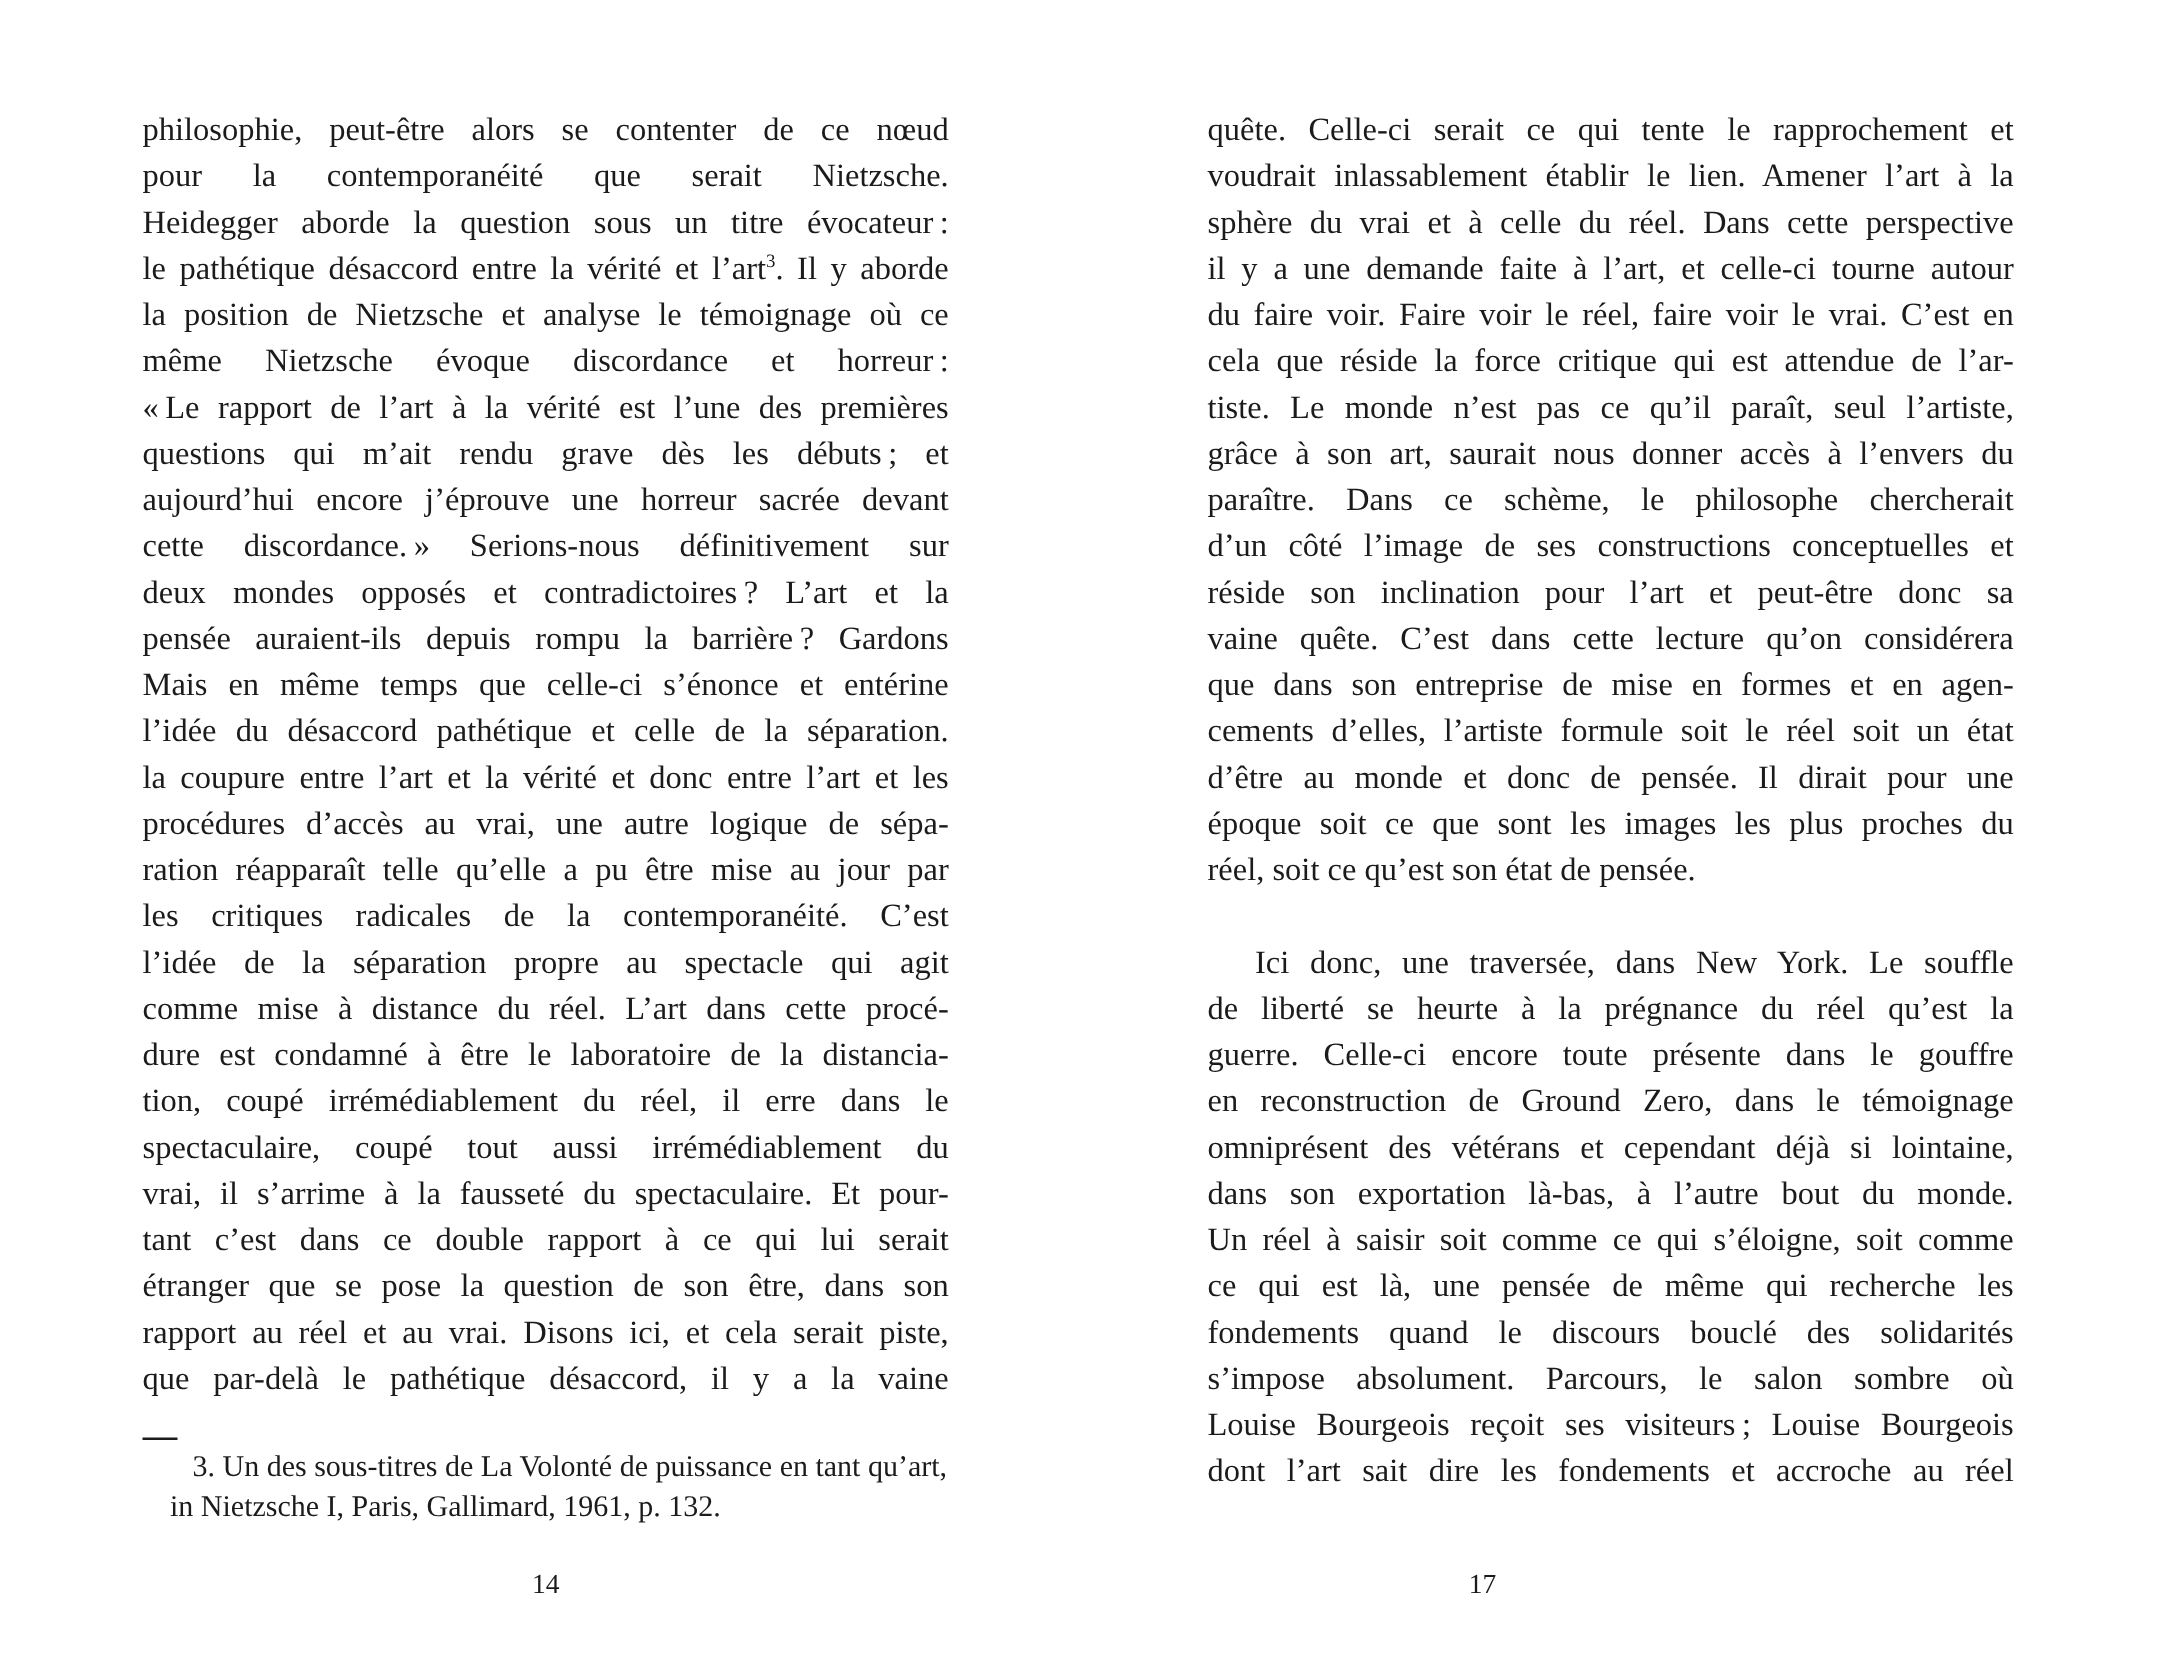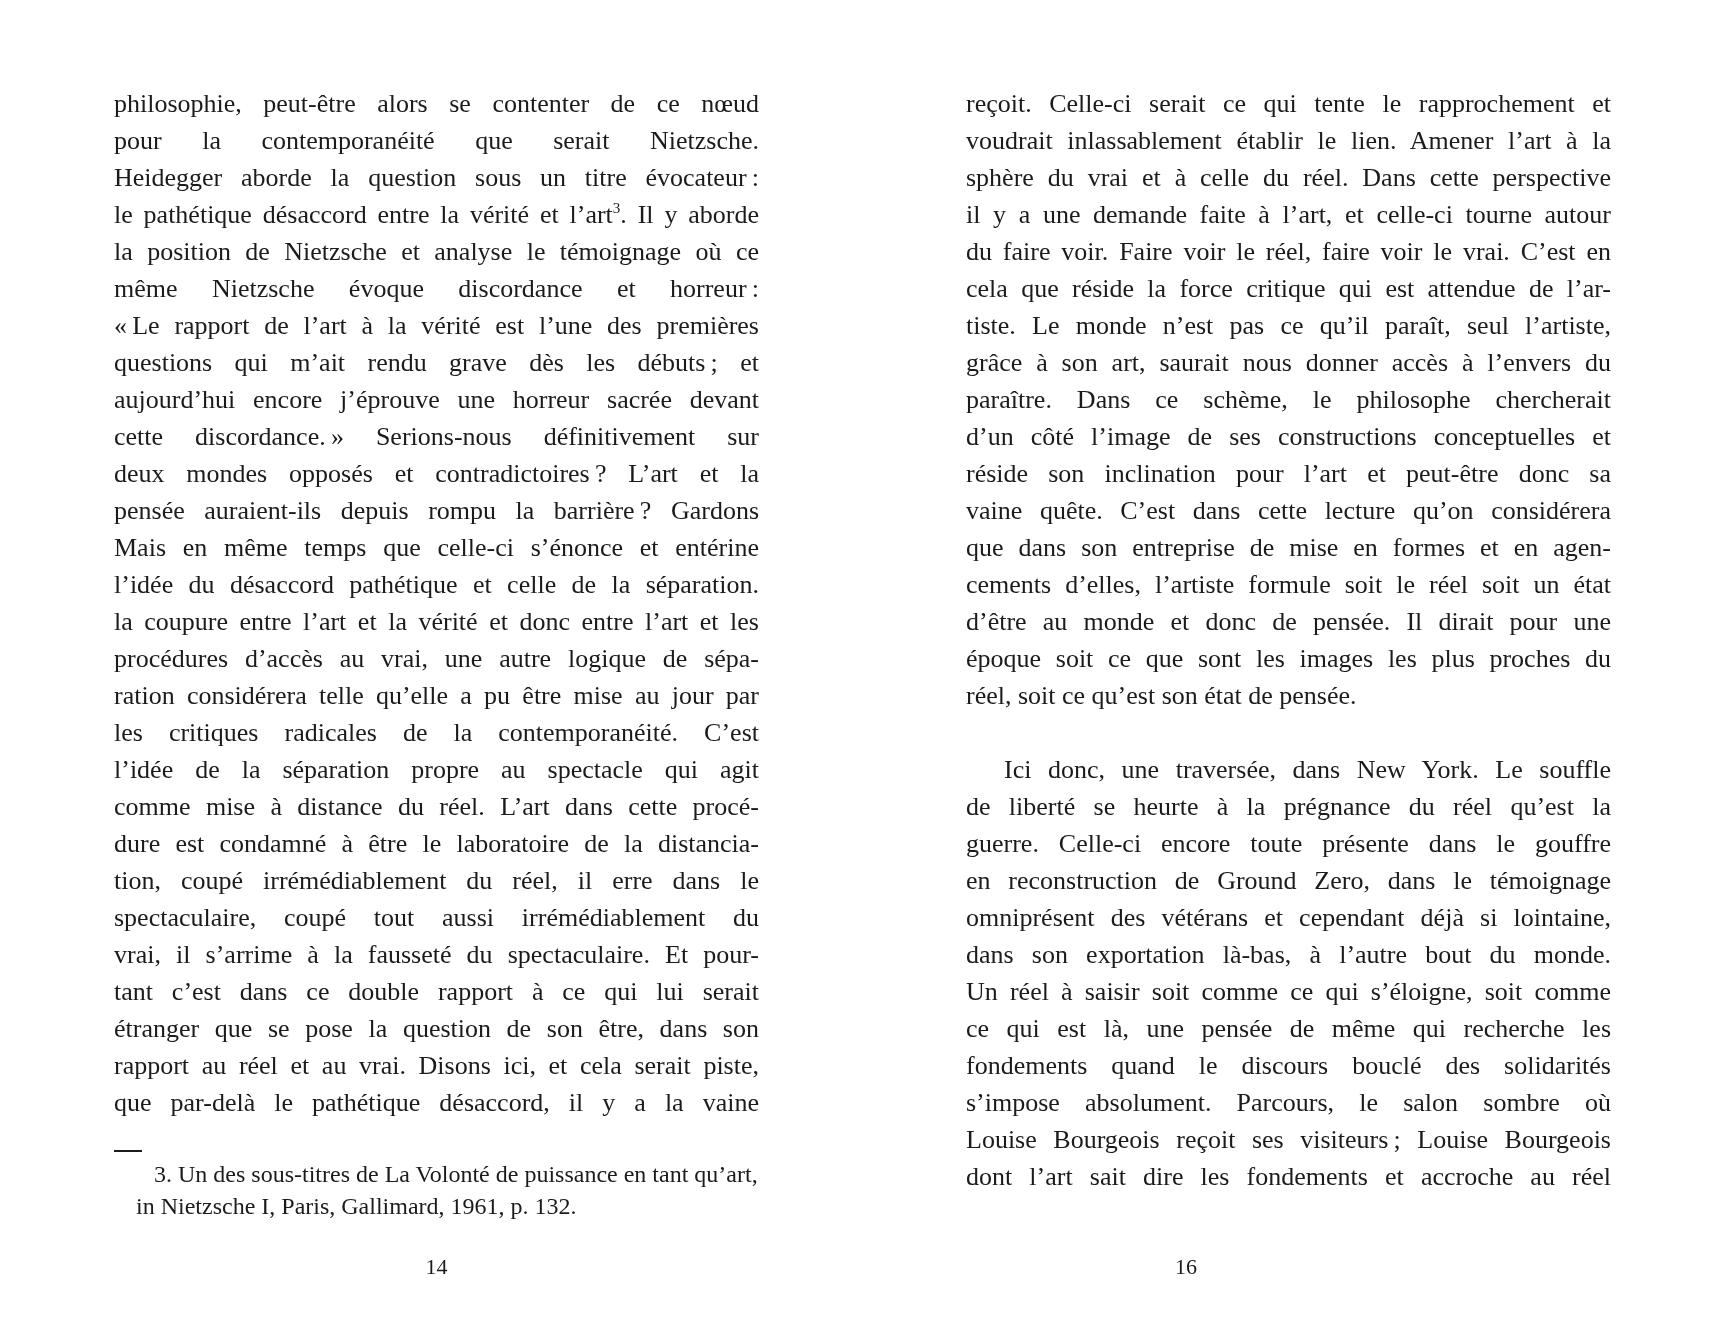--- a/index.html
+++ b/index.html
@@ -80,21 +80,21 @@
         <div class="line just"><span>« Le rapport de l’art à la vérité est l’une des premières</span></div>
         <div class="line just"><span>questions qui m’ait rendu grave dès les débuts ; et</span></div>
         <div class="line just"><span>aujourd’hui encore j’éprouve une horreur sacrée devant</span></div>
         <div class="line just"><span>cette discordance. » Serions-nous définitivement sur</span></div>
         <div class="line just"><span>deux mondes opposés et contradictoires ? L’art et la</span></div>
         <div class="line just"><span>pensée auraient-ils depuis rompu la barrière ? Gardons</span></div>
         <div class="line just"><span>Mais en même temps que celle-ci s’énonce et entérine</span></div>
         <div class="line just"><span>l’idée du désaccord pathétique et celle de la séparation.</span></div>
         <div class="line just"><span>la coupure entre l’art et la vérité et donc entre l’art et les</span></div>
         <div class="line just"><span>procédures d’accès au vrai, une autre logique de sépa-</span></div>
-        <div class="line just"><span>ration considérera telle qu’elle a pu être mise au jour par</span></div>
+        <div class="line just"><span>ration réapparaît telle qu’elle a pu être mise au jour par</span></div>
         <div class="line just"><span>les critiques radicales de la contemporanéité. C’est</span></div>
         <div class="line just"><span>l’idée de la séparation propre au spectacle qui agit</span></div>
         <div class="line just"><span>comme mise à distance du réel. L’art dans cette procé-</span></div>
         <div class="line just"><span>dure est condamné à être le laboratoire de la distancia-</span></div>
         <div class="line just"><span>tion, coupé irrémédiablement du réel, il erre dans le</span></div>
         <div class="line just"><span>spectaculaire, coupé tout aussi irrémédiablement du</span></div>
         <div class="line just"><span>vrai, il s’arrime à la fausseté du spectaculaire. Et pour-</span></div>
         <div class="line just"><span>tant c’est dans ce double rapport à ce qui lui serait</span></div>
         <div class="line just"><span>étranger que se pose la question de son être, dans son</span></div>
         <div class="line just"><span>rapport au réel et au vrai. Disons ici, et cela serait piste,</span></div>
@@ -103,21 +103,21 @@
     <div class="footnote-rule"></div>
     <div class="footnote">
         <div class="line" style="padding-left: 40px;"><span>3. Un des sous-titres de </span><span class="it">La Volonté de puissance en tant qu’art</span><span>,</span></div>
         <div class="line" style="padding-left: 22px;"><span>in </span><span class="it">Nietzsche</span><span> I, Paris, Gallimard, 1961, p. 132.</span></div>
       </div>
     <div class="folio left">14</div>
   </section>
 
   <section>
     <div class="page-body right">
-        <div class="line just"><span>reçoit. Celle-ci serait ce qui tente le rapprochement et</span></div>
+        <div class="line just"><span>quête. Celle-ci serait ce qui tente le rapprochement et</span></div>
         <div class="line just"><span>voudrait inlassablement établir le lien. Amener l’art à la</span></div>
         <div class="line just"><span>sphère du vrai et à celle du réel. Dans cette perspective</span></div>
         <div class="line just"><span>il y a une demande faite à l’art, et celle-ci tourne autour</span></div>
         <div class="line just"><span>du faire voir. Faire voir le réel, faire voir le vrai. C’est en</span></div>
         <div class="line just"><span>cela que réside la force critique qui est attendue de l’ar-</span></div>
         <div class="line just"><span>tiste. Le monde n’est pas ce qu’il paraît, seul l’artiste,</span></div>
         <div class="line just"><span>grâce à son art, saurait nous donner accès à l’envers du</span></div>
         <div class="line just"><span>paraître. Dans ce schème, le philosophe chercherait</span></div>
         <div class="line just"><span>d’un côté l’image de ses constructions conceptuelles et</span></div>
         <div class="line just"><span>réside son inclination pour l’art et peut-être donc sa</span></div>
@@ -134,16 +134,16 @@
         <div class="line just"><span>en reconstruction de </span><span class="it">Ground Zero</span><span>, dans le témoignage</span></div>
         <div class="line just"><span>omniprésent des vétérans et cependant déjà si lointaine,</span></div>
         <div class="line just"><span>dans son exportation là-bas, à l’autre bout du monde.</span></div>
         <div class="line just"><span>Un réel à saisir soit comme ce qui s’éloigne, soit comme</span></div>
         <div class="line just"><span>ce qui est là, une pensée de même qui recherche les</span></div>
         <div class="line just"><span>fondements quand le discours bouclé des solidarités</span></div>
         <div class="line just"><span>s’impose absolument. Parcours, le salon sombre où</span></div>
         <div class="line just"><span>Louise Bourgeois reçoit ses visiteurs ; Louise Bourgeois</span></div>
         <div class="line just"><span>dont l’art sait dire les fondements et accroche au réel</span></div>
       </div>
-    <div class="folio right">16</div>
+    <div class="folio right">17</div>
   </section>
 
 </div>
 
 </body></html>

